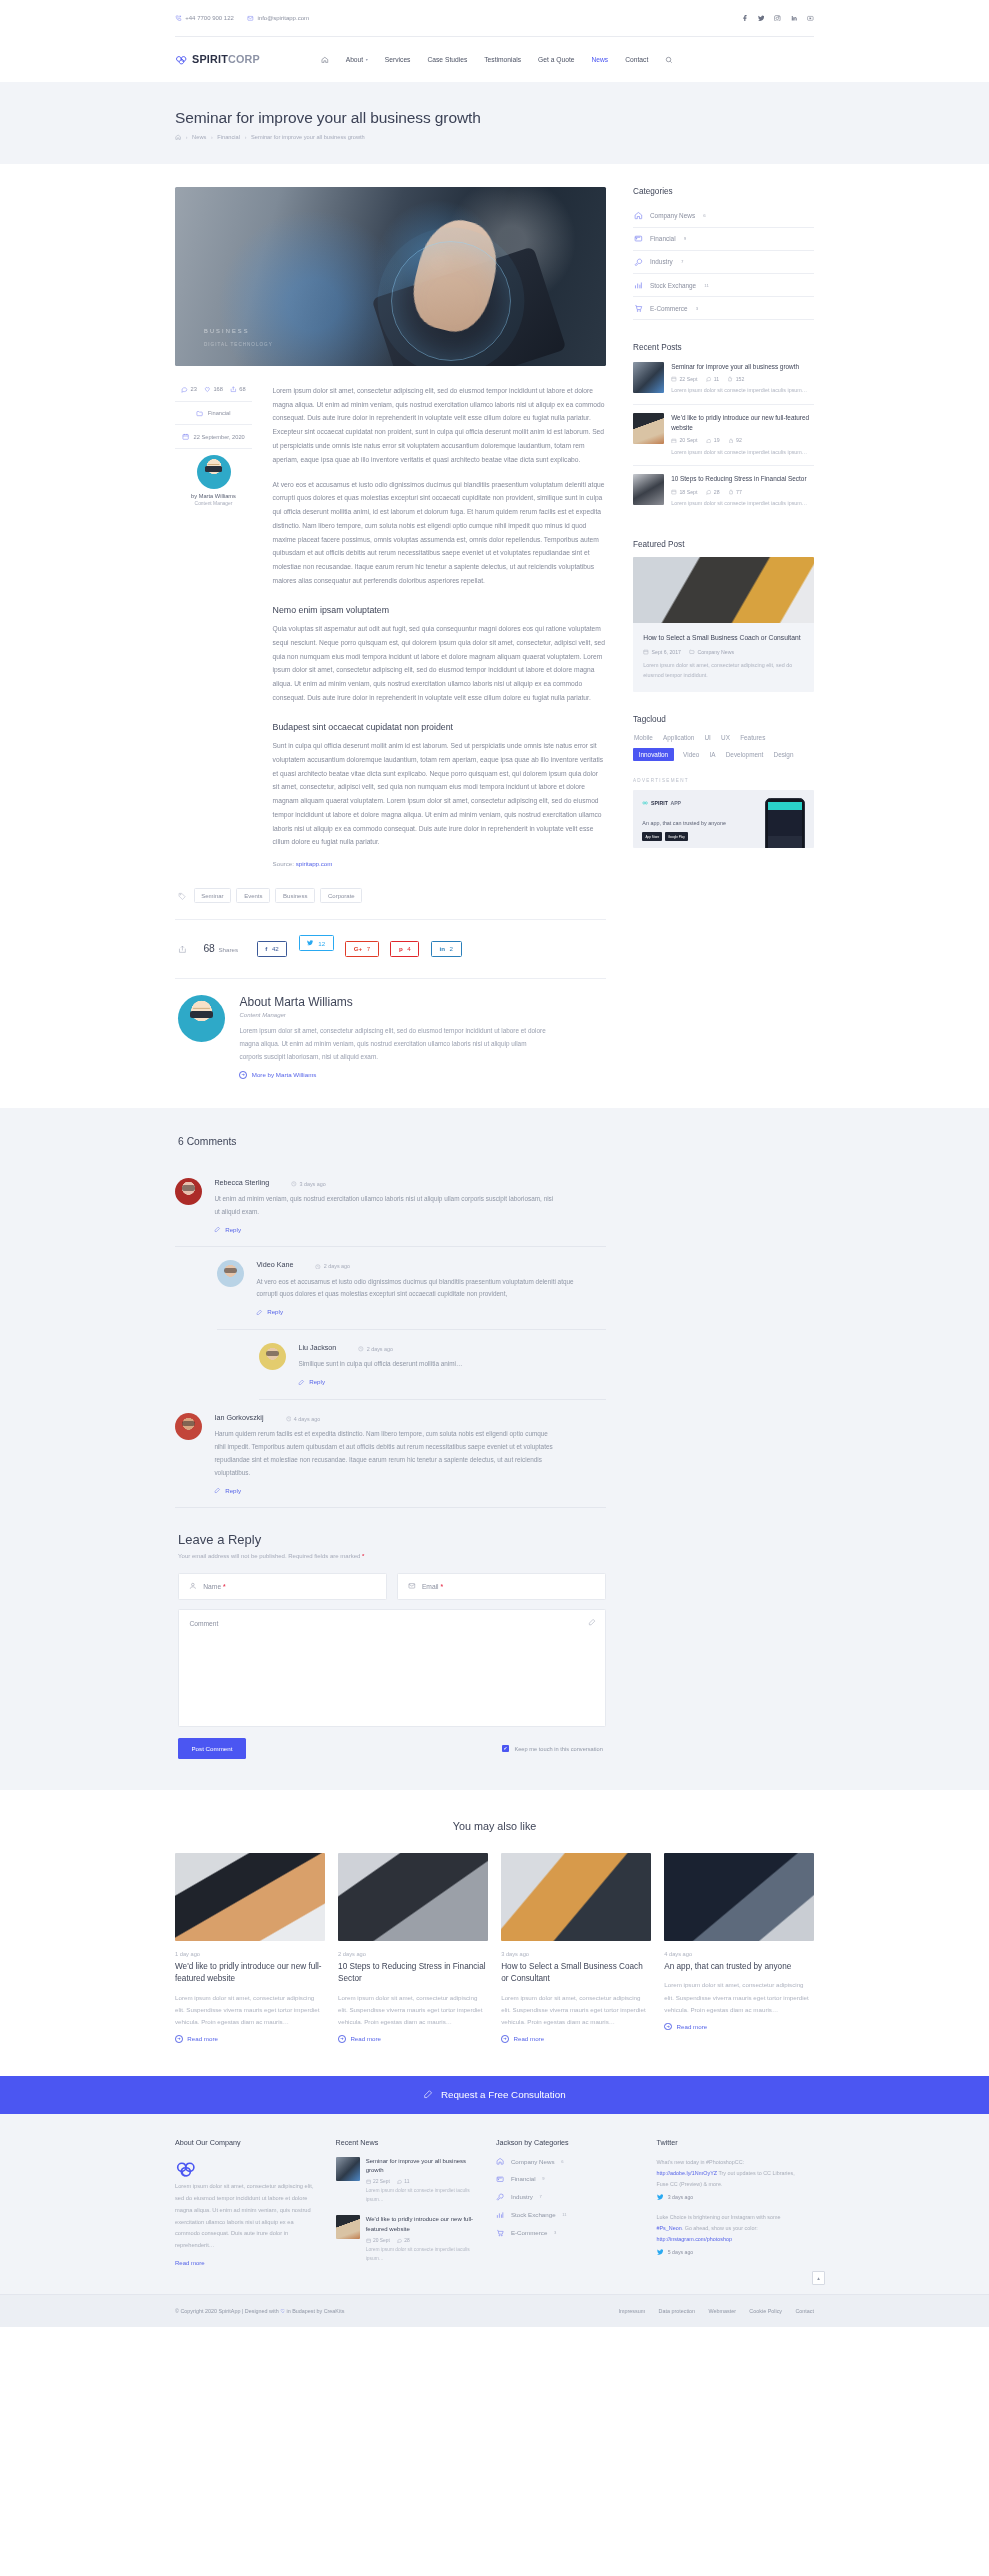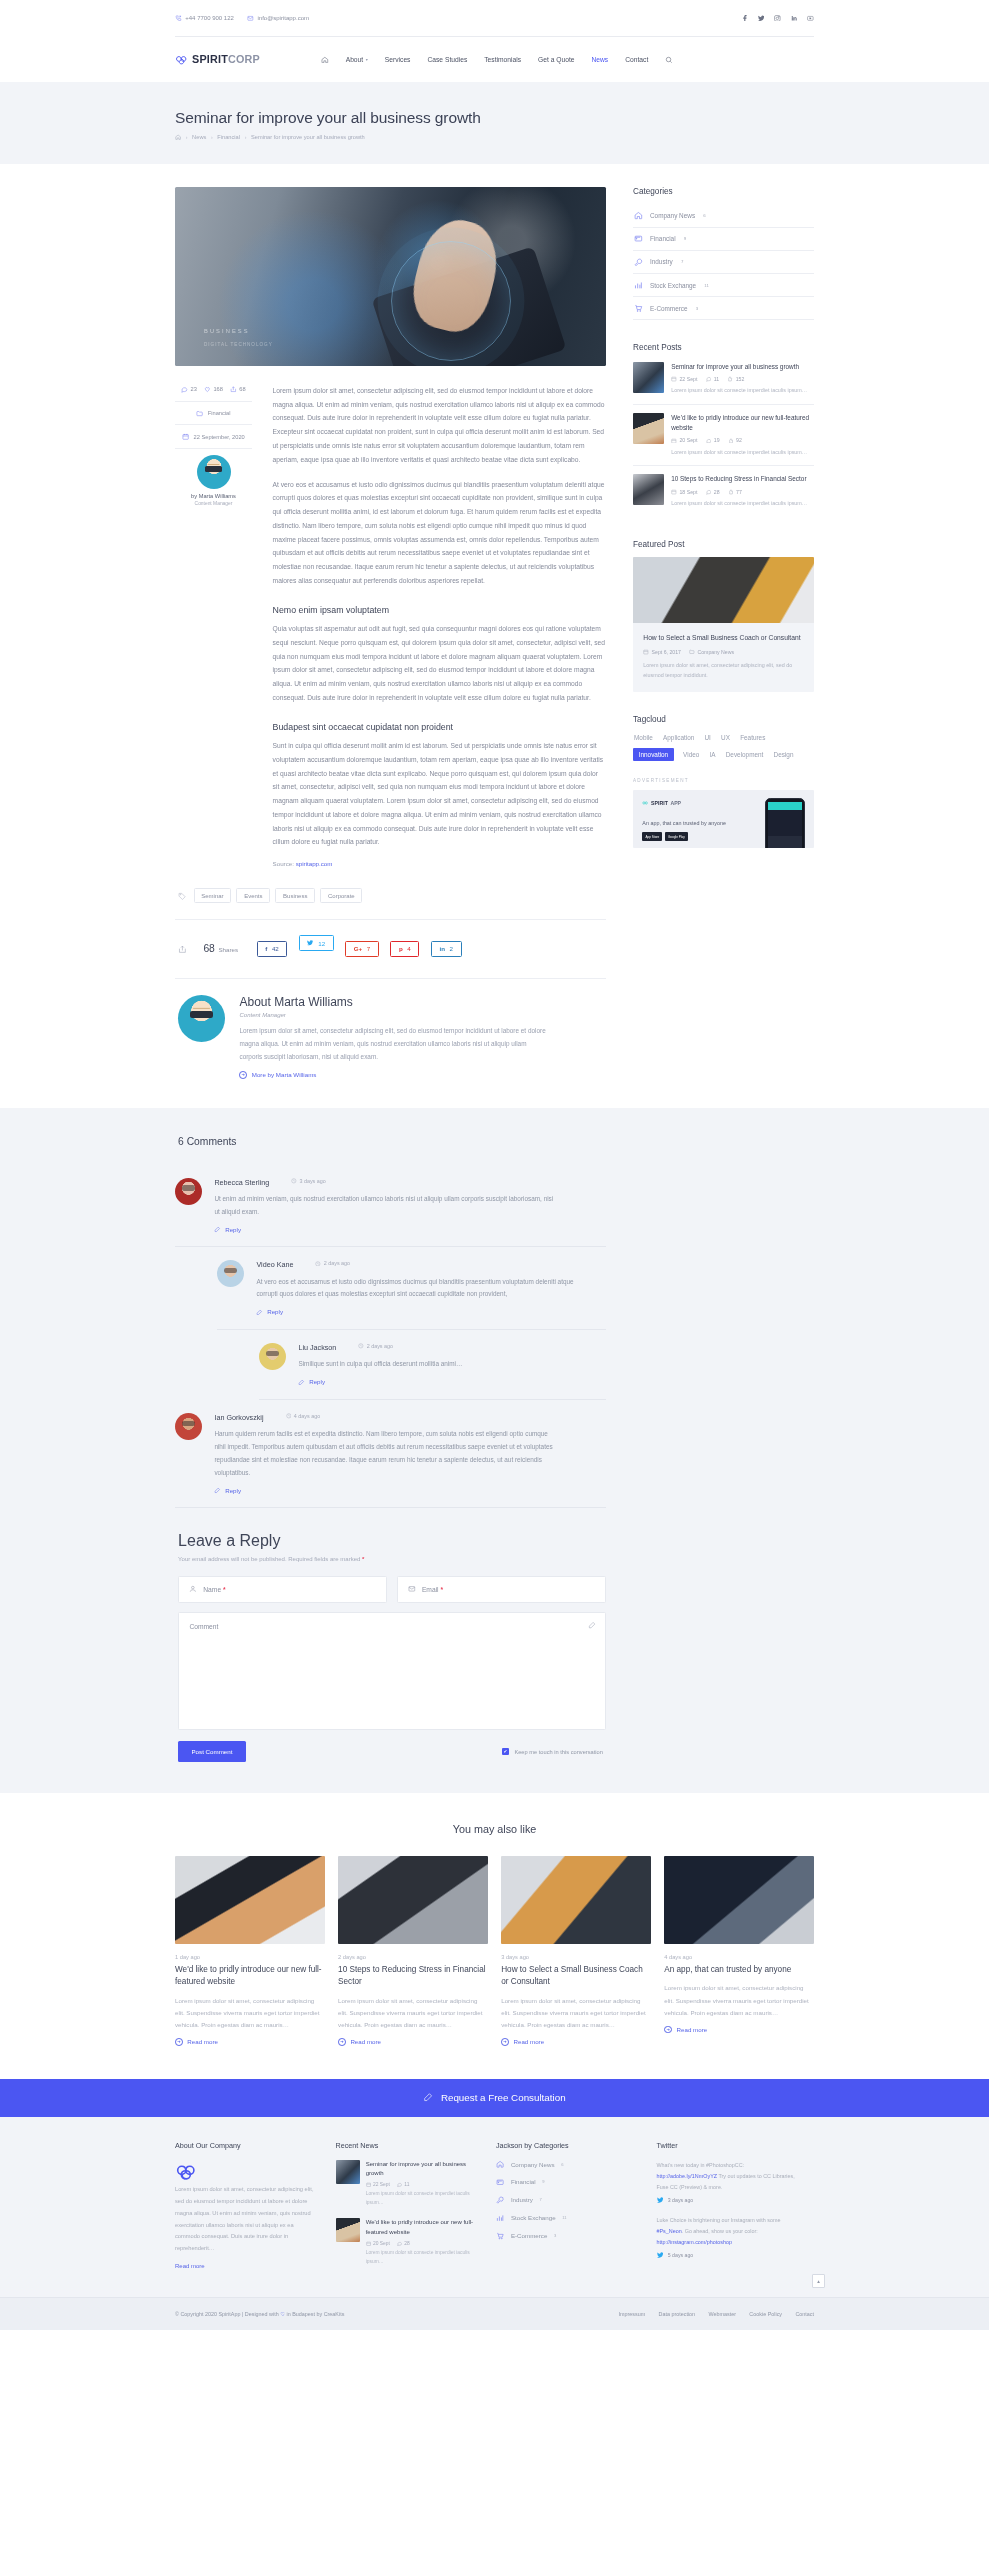--- a/index.html
+++ b/index.html
@@ -148,29 +148,29 @@
   .cmt{display:flex;gap:12.4px;padding:13.4px 0;border-bottom:0.5px solid #e3e6ed}
   .cmt.lvl2{margin-left:42px}
   .cmt.lvl3{margin-left:84px}
   .cmt:last-child{border-bottom:0}
   .cav{width:27px;height:27px;border-radius:50%;flex:none;position:relative;overflow:hidden}
   .cav.r{background:radial-gradient(circle at 50% 38%,#e8bfae 0 30%,#ac2b28 31%)}
   .cav.b{background:radial-gradient(circle at 50% 40%,#e4c6ad 0 28%,#b9d3e6 29%)}
   .cav.y{background:radial-gradient(circle at 50% 40%,#e7c9a8 0 28%,#e3cc6e 29%)}
   .cav.o{background:radial-gradient(circle at 50% 40%,#d9a581 0 28%,#c2453a 29%)}
   .cav:after{content:"";position:absolute;left:7.2px;top:7.7px;width:12.4px;height:5.2px;border-radius:2.1px;background:#3a2f2b;opacity:.55}
-  .chead{display:flex;align-items:flex-start;gap:22px}
+  .chead{display:flex;align-items:flex-end;gap:22px}
   .cname{font-size:7.2px;color:#3f4558}
   .ctime{display:flex;align-items:center;gap:2.6px;font-size:5.4px;color:#a6abba}
   .cbody{font-size:6.4px;line-height:2;color:#9097a6;margin:6.2px 0 7.2px;max-width:340px}
   .creply{display:flex;align-items:center;gap:4.1px;font-size:6.2px;color:#5664e8}
   .creply .ri{width:6.7px;height:6.7px}
   
   .reply-wrap{width:431px;margin:24px 0 0 0}
-  .reply-wrap h3{font-size:16px;font-weight:400;color:#3f4558;margin-left:3.1px}
+  .reply-wrap h3{font-size:13px;font-weight:400;color:#3f4558;margin-left:3.1px}
   .reqnote{font-size:6px;color:#a6abba;margin:6.2px 0 13.4px 3.1px}
   .reqnote b{color:#e8425b}
   .frow{display:flex;gap:9.3px;margin-left:3.1px}
   .fld{flex:1;background:#fff;border:0.5px solid #e6e9ef;border-radius:1.5px;height:27px;display:flex;align-items:center;gap:6.2px;padding:0 10.3px}
   .fld .fi{width:7.7px;height:7.7px;color:#8b90a0}
   .fld .ph{font-size:6.7px;color:#8b90a0}
   .fld .ph b{color:#e8425b}
   .ta{margin:9.3px 0 0 3.1px;background:#fff;border:0.5px solid #e6e9ef;border-radius:1.5px;height:118px;padding:9.3px 10.3px;position:relative}
   .ta .ph{font-size:6.7px;color:#8b90a0}
   .ta .pen{position:absolute;right:9.3px;top:8.2px;width:8.2px;height:8.2px;color:#9aa0b2}

